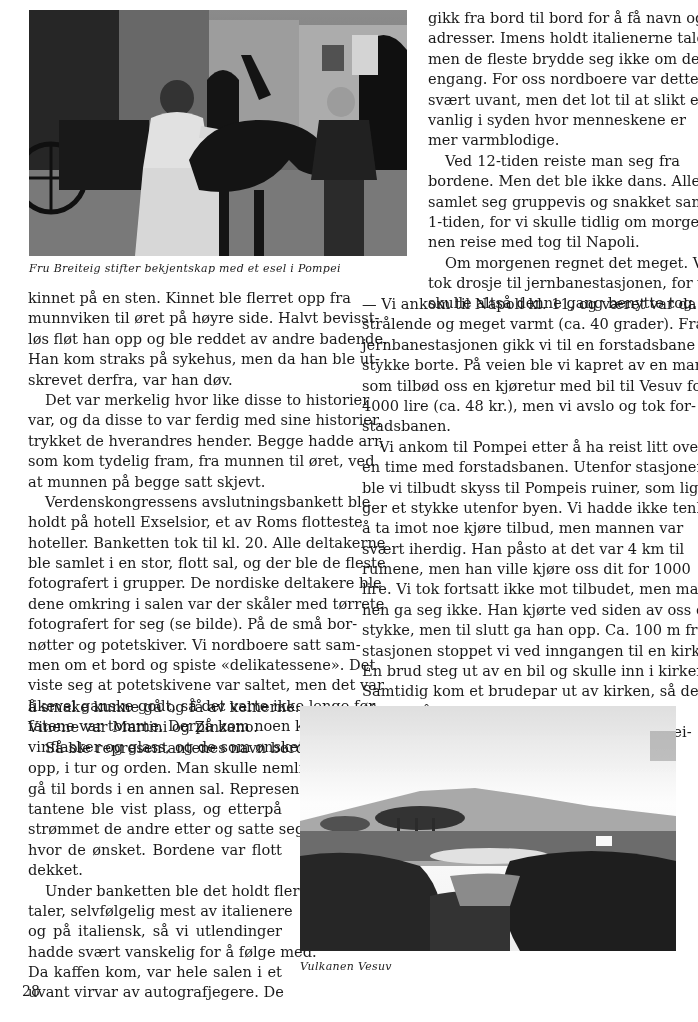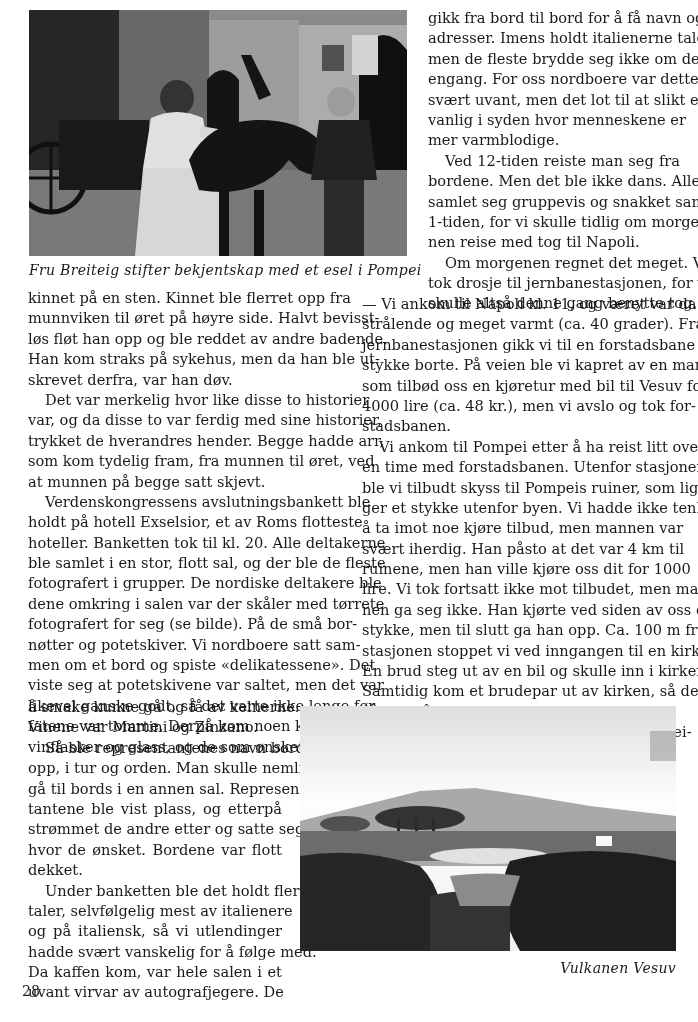--- a/index.html
+++ b/index.html
@@ -7,22 +7,22 @@
     width: 698px; height: 1022px; position: relative; overflow: hidden;
     background: #ffffff; color: #1a1a1a;
     font-family: "DejaVu Serif", "Liberation Serif", serif;
   }
   .page { position: absolute; inset: 0; }
   .photo {
     position: absolute; overflow: hidden;
     filter: grayscale(1) contrast(1.1);
   }
   .caption {
-    position: absolute; font-style: italic; font-size: 14px;
-    text-align: right; white-space: nowrap; letter-spacing: 0.3px;
+    position: absolute; font-style: italic; font-size: 11px;
+    text-align: left; white-space: nowrap; letter-spacing: 0.3px;
   }
   .col { position: absolute; }
   .line {
     display: block; height: 20.4px; line-height: 20.4px;
     font-size: 14.6px; white-space: nowrap;
     text-align: justify; text-align-last: justify;
   }
   .line.last { text-align-last: left; }
   .line.indent { padding-left: 17px; }
   .pagenum { position: absolute; font-size: 14px; }

